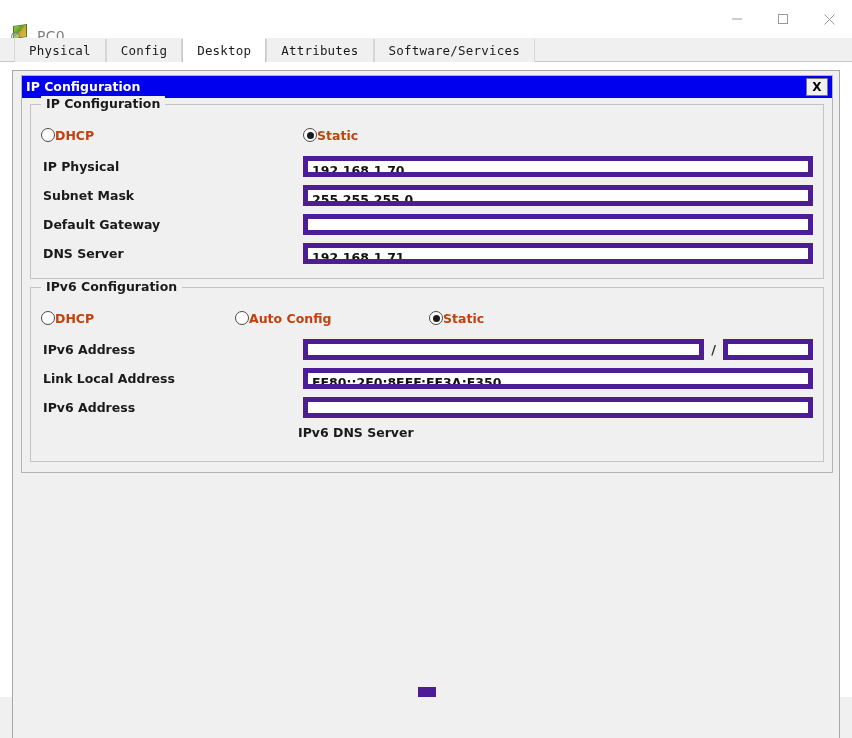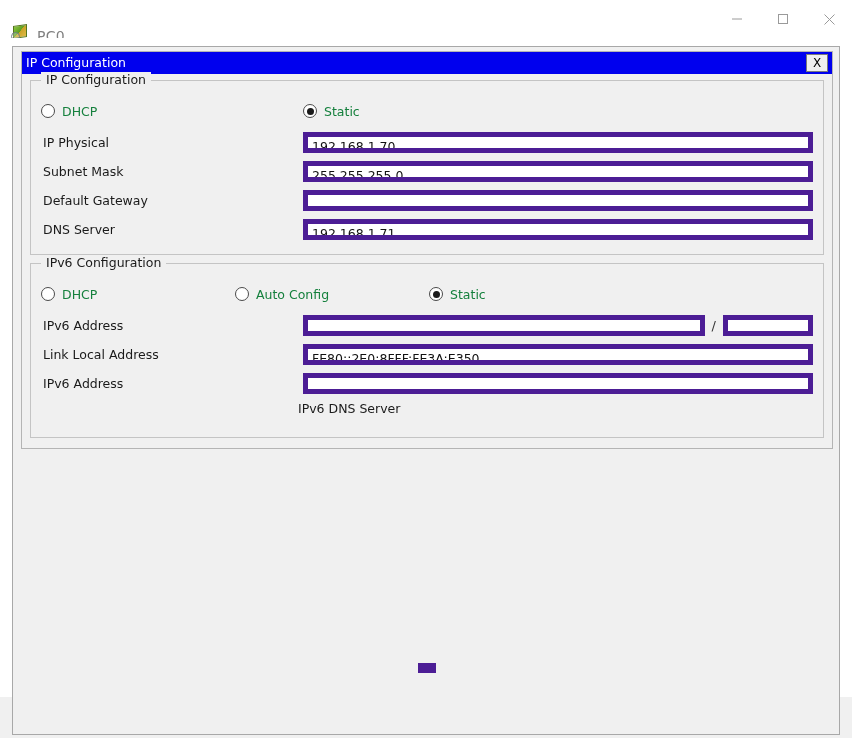--- a/index.html
+++ b/index.html
@@ -141,20 +141,21 @@
     border: 1px solid #a8a8a8;
   }
 
   
   .dialog {
     position: absolute;
     left: 8px; top: 4px;
     width: 812px;
     background: #f0f0f0;
     border: 1px solid #b4b4b4;
+    font-weight: bold;
   }
   .dialog-titlebar {
     height: 22px;
     background: #0000ee;
     display: flex;
     align-items: center;
     justify-content: space-between;
     padding: 0 2px 0 4px;
   }
   .dialog-title {
@@ -199,24 +200,23 @@
   
   .radio-row {
     display: flex;
     align-items: center;
     height: 24px;
     margin-bottom: 8px;
   }
   .radio-item {
     display: flex;
     align-items: center;
-    gap: 7px;
-    font-family: "DejaVu Sans", sans-serif;
-    font-size: 12.5px;
-    color: #15803d;
+    font-family: "DejaVu Sans", sans-serif;
+    font-size: 12.5px;
+    color: #c2410c;
   }
   .radio {
     width: 14px; height: 14px;
     border: 1.4px solid #4a4a4a;
     border-radius: 50%;
     background: #ffffff;
     position: relative;
     flex: 0 0 14px;
   }
   .radio.checked::after {
@@ -317,20 +317,27 @@
       </div>
       <div class="win-btn">
         <svg width="13" height="13" viewBox="0 0 13 13">
             <line x1="1.5" y1="1.5" x2="11.5" y2="11.5" stroke="#9a9a9a" stroke-width="1"></line>
             <line x1="11.5" y1="1.5" x2="1.5" y2="11.5" stroke="#9a9a9a" stroke-width="1"></line>
           </svg>
       </div>
     </div>
   </div>
 
+  <div class="tabstrip">
+    <div class="tab">Physical</div>
+    <div class="tab">Config</div>
+    <div class="tab active">Desktop</div>
+    <div class="tab">Attributes</div>
+    <div class="tab">Software/Services</div>
+  </div>
 
   <div class="content">
     <div class="outer-panel">
 
       <div class="dialog">
 
         <div class="dialog-titlebar">
           <span class="dialog-title">IP Configuration</span>
           <span class="dialog-close">X</span>
         </div>

